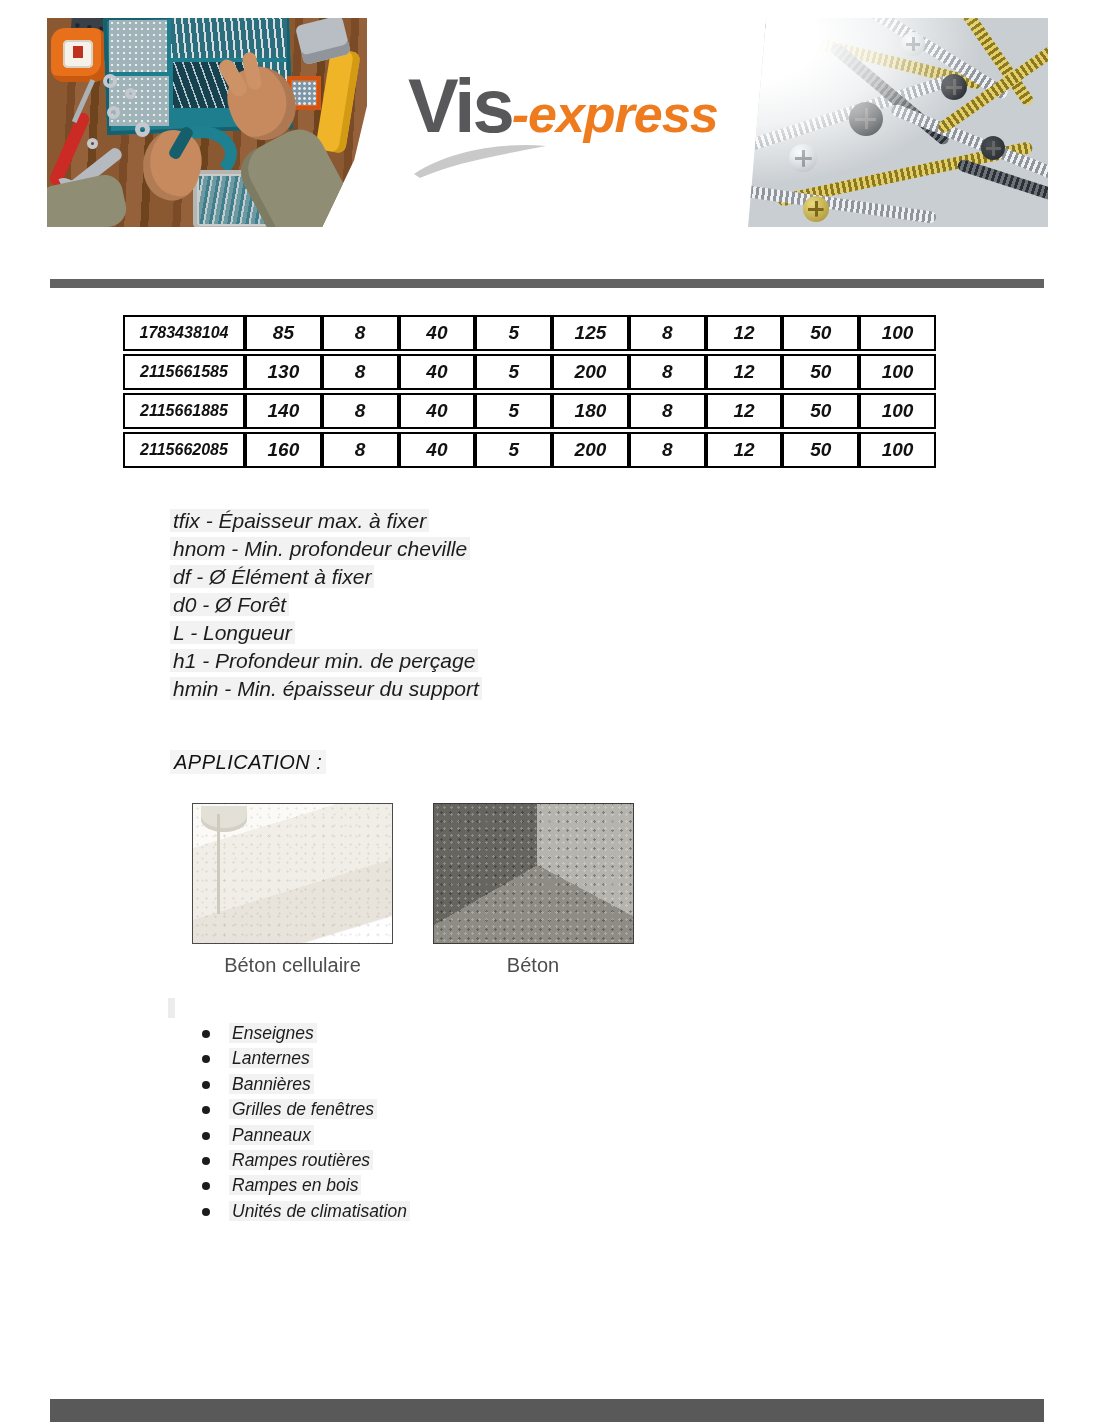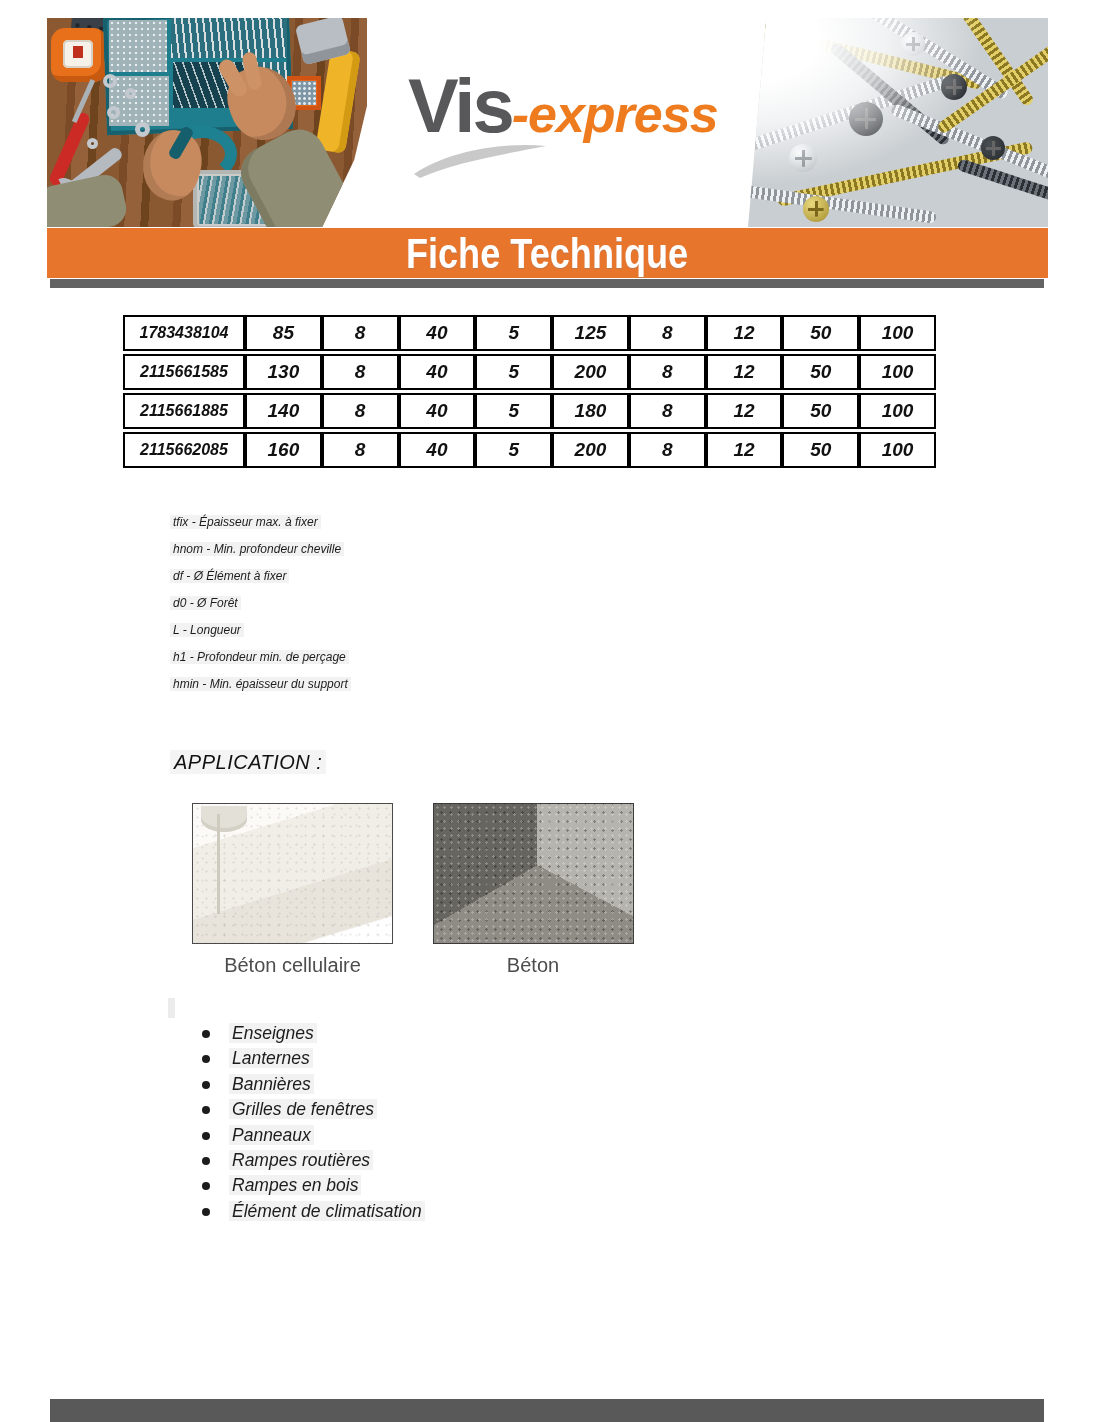--- a/index.html
+++ b/index.html
@@ -120,21 +120,21 @@
   
   table.spec { position:absolute; left:123px; top:296px; width:813px;
     border-collapse:separate; border-spacing:0 3px; table-layout:fixed; }
   table.spec td { border:2px solid #000; height:36px; text-align:center; vertical-align:middle;
     font-weight:bold; font-style:italic; font-size:19px; color:#111; background:#fff; }
   table.spec td.code { font-size:16px; }
 
   
   .legend { position:absolute; left:170px; top:492px; }
   .legend-line { line-height:26px; }
-  .legend-line span { font-style:italic; font-size:12px; color:#1c1c1c; background:#f2f2f2; padding:0 3px; }
+  .legend-line span { font-style:italic; font-size:21px; color:#1c1c1c; background:#f2f2f2; padding:0 3px; }
 
   
   .app-heading { position:absolute; left:170px; top:735px; }
   .app-heading span { font-style:italic; font-size:20px; color:#111; background:#f4f4f4; padding:1px 4px; letter-spacing:.5px; }
 
   .material { position:absolute; top:787px; }
   .material .img { width:201px; height:141px; border:1px solid #4a4a4a; position:relative; overflow:hidden; }
   .material-1 { left:192px; }
   .material-2 { left:433px; }
   .material-1 .img {
@@ -232,23 +232,20 @@
     <div class="rod darkr" style="left:210px;top:160px;width:130px;transform:rotate(18deg);"></div>
     <div class="head blackh" style="left:104px;top:84px;width:34px;height:34px;"></div>
     <div class="head blackh" style="left:196px;top:56px;width:26px;height:26px;"></div>
     <div class="head silverh" style="left:44px;top:126px;width:28px;height:28px;"></div>
     <div class="head silverh" style="left:156px;top:14px;width:24px;height:24px;"></div>
     <div class="head brassh" style="left:58px;top:178px;width:26px;height:26px;"></div>
     <div class="head blackh" style="left:236px;top:118px;width:24px;height:24px;"></div>
     <div class="fade"></div>
   </div>
 
-  <div class="banner">
-    <span class="banner-title">Fiche Technique</span>
-  </div>
   <div class="gray-rule"></div>
 
   <table class="spec">
     <colgroup>
       <col style="width:122px">
         <col>
         <col>
         <col>
         <col>
         <col>
@@ -338,18 +335,18 @@
   <div class="gray-mark"></div>
 
   <ul class="uses">
     <li><span>Enseignes</span></li>
     <li><span>Lanternes</span></li>
     <li><span>Bannières</span></li>
     <li><span>Grilles de fenêtres</span></li>
     <li><span>Panneaux</span></li>
     <li><span>Rampes routières</span></li>
     <li><span>Rampes en bois</span></li>
-    <li><span>Élément de climatisation</span></li>
+    <li><span>Unités de climatisation</span></li>
   </ul>
 
   <div class="footer-bar"></div>
 
 </div>
 
 </body></html>

